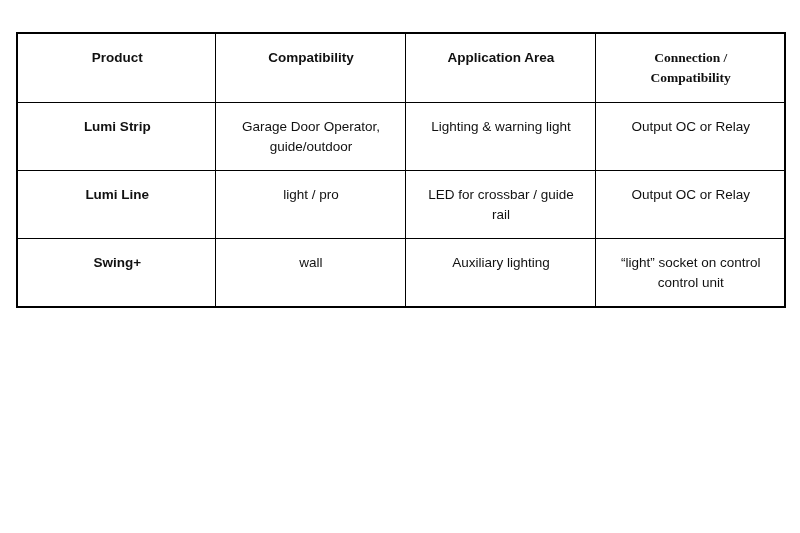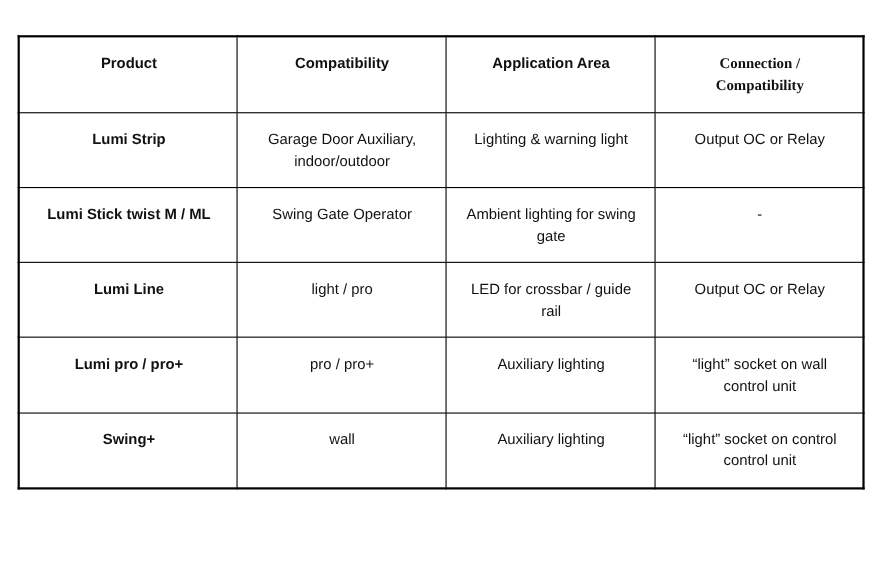--- a/index.html
+++ b/index.html
@@ -79,41 +79,29 @@
           <th>Application Area</th>
           <th>
               <span class="hdr-line2">Connection /</span>
               <span class="hdr-line2">Compatibility</span>
             </th>
         </tr>
       </thead>
       <tbody>
         <tr>
           <td class="product">Lumi Strip</td>
-          <td>Garage Door Auxiliary, indoor/outdoor</td>
+          <td>Garage Door Operator, guide/outdoor</td>
           <td>Lighting &amp; warning light</td>
           <td>Output OC or Relay</td>
-        </tr>
-        <tr>
-          <td class="product">Lumi Stick twist M / ML</td>
-          <td>Swing Gate Operator</td>
-          <td>Ambient lighting for swing gate</td>
-          <td>-</td>
         </tr>
         <tr>
           <td class="product">Lumi Line</td>
           <td>light / pro</td>
           <td>LED for crossbar / guide rail</td>
           <td>Output OC or Relay</td>
-        </tr>
-        <tr>
-          <td class="product">Lumi pro / pro+</td>
-          <td>pro / pro+</td>
-          <td>Auxiliary lighting</td>
-          <td>“light” socket on wall control unit</td>
         </tr>
         <tr>
           <td class="product">Swing+</td>
           <td>wall</td>
           <td>Auxiliary lighting</td>
           <td>“light” socket on control control unit</td>
         </tr>
       </tbody>
     </table>
   </div>

